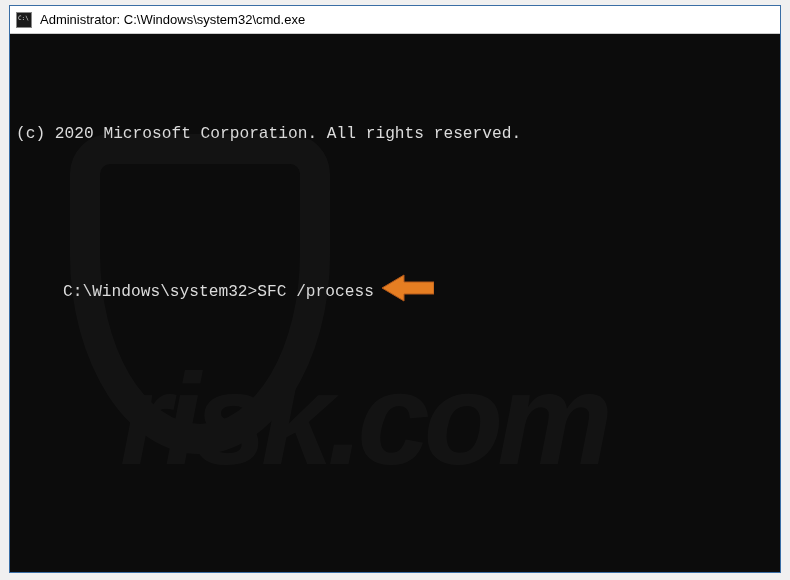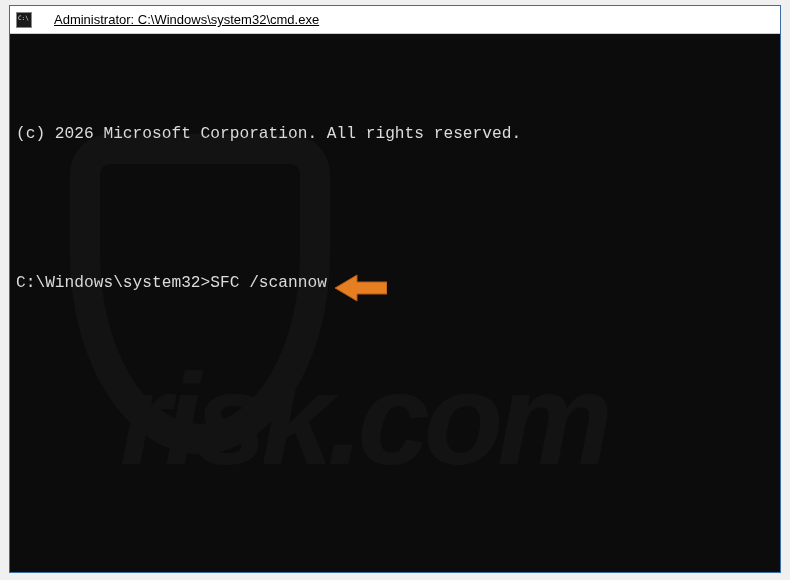--- a/index.html
+++ b/index.html
@@ -44,24 +44,23 @@
     .title-icon::after {
       content: "C:\\";
       color: #ddd;
       font-size: 6px;
       font-family: monospace;
       position: absolute;
       top: 1px;
       left: 1px;
     }
     .title-text {
-      margin-left: 22px;
+      margin-left: 8px;
       font-size: 13px;
       color: #000;
-      text-decoration: underline;
     }
     .terminal {
       background: #0c0c0c;
       width: 100%;
       height: calc(100% - 28px);
       padding: 4px 6px;
       font-family: Consolas, "Courier New", monospace;
       font-size: 16.2px;
       line-height: 1.32;
       color: #dcdcdc;
@@ -70,22 +69,23 @@
       white-space: pre-wrap;
     }
     .line {
       display: block;
     }
     .blank {
       height: 1.32em;
     }
     .prompt-row {
       display: flex;
-      align-items: flex-start;
+      align-items: flex-end;
       flex-wrap: nowrap;
+      margin-left: 47px;
     }
     .prompt, .cmd {
       white-space: pre;
     }
     .arrow-annot {
       margin-left: 8px;
       display: inline-flex;
       align-items: center;
     }
     .arrow-annot svg {
@@ -128,25 +128,25 @@
   <div class="title-bar">
     <div class="title-icon"></div>
     <div class="title-text">Administrator: C:\Windows\system32\cmd.exe</div>
   </div>
   <div class="terminal">
     <div class="watermark">
       <div class="shield"></div>
       <div class="txt">risk.com</div>
     </div>
 
-    <span class="line">(c) 2026 Microsoft Corporation. All rights reserved.</span>
+    <span class="line">(c) 2020 Microsoft Corporation. All rights reserved.</span>
     <div class="blank"></div>
 
     <div class="prompt-row">
-      <span class="prompt">C:\Windows\system32&gt;</span><span class="cmd">SFC /scannow</span>
+      <span class="prompt">C:\Windows\system32&gt;</span><span class="cmd">SFC /process</span>
       <span class="arrow-annot">
         <svg width="52" height="30" viewBox="0 0 52 30">
           <polygon points="0,15 22,2 22,9 52,9 52,21 22,21 22,28" fill="#e67e22" stroke="#b3591a" stroke-width="1"></polygon>
         </svg>
       </span>
     </div>
 
     <div class="blank"></div>
     <div class="blank"></div>
     

